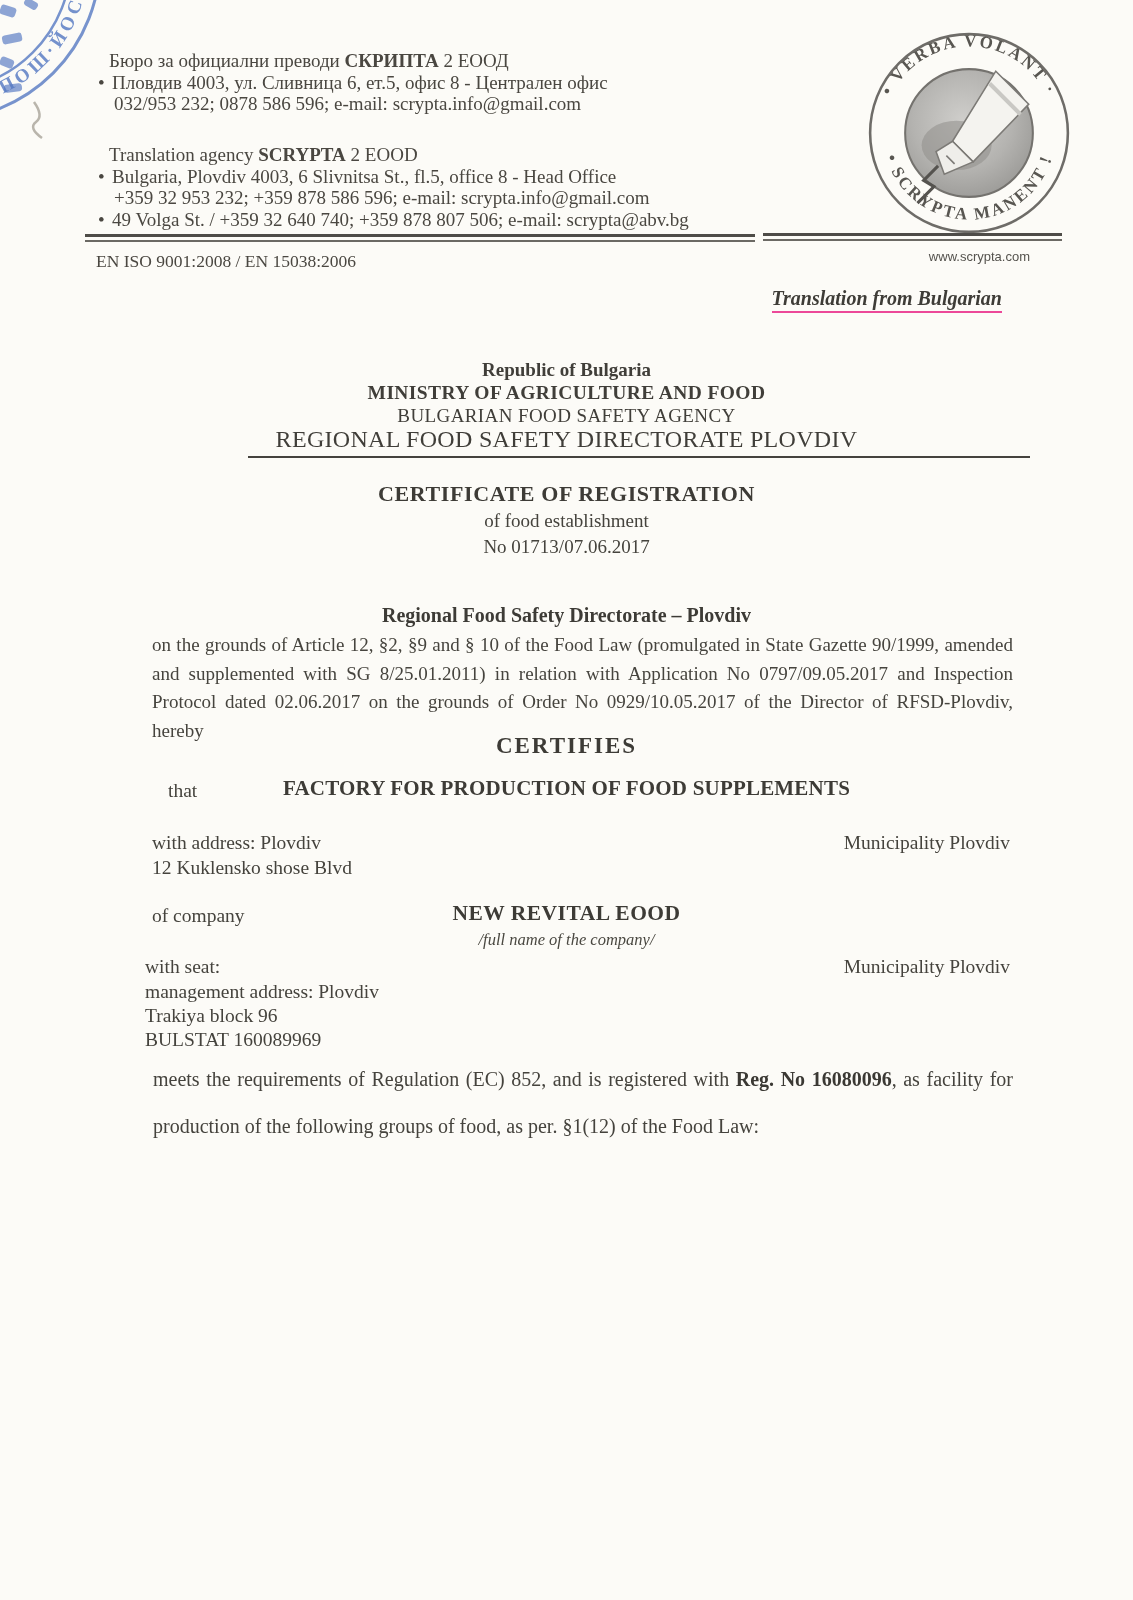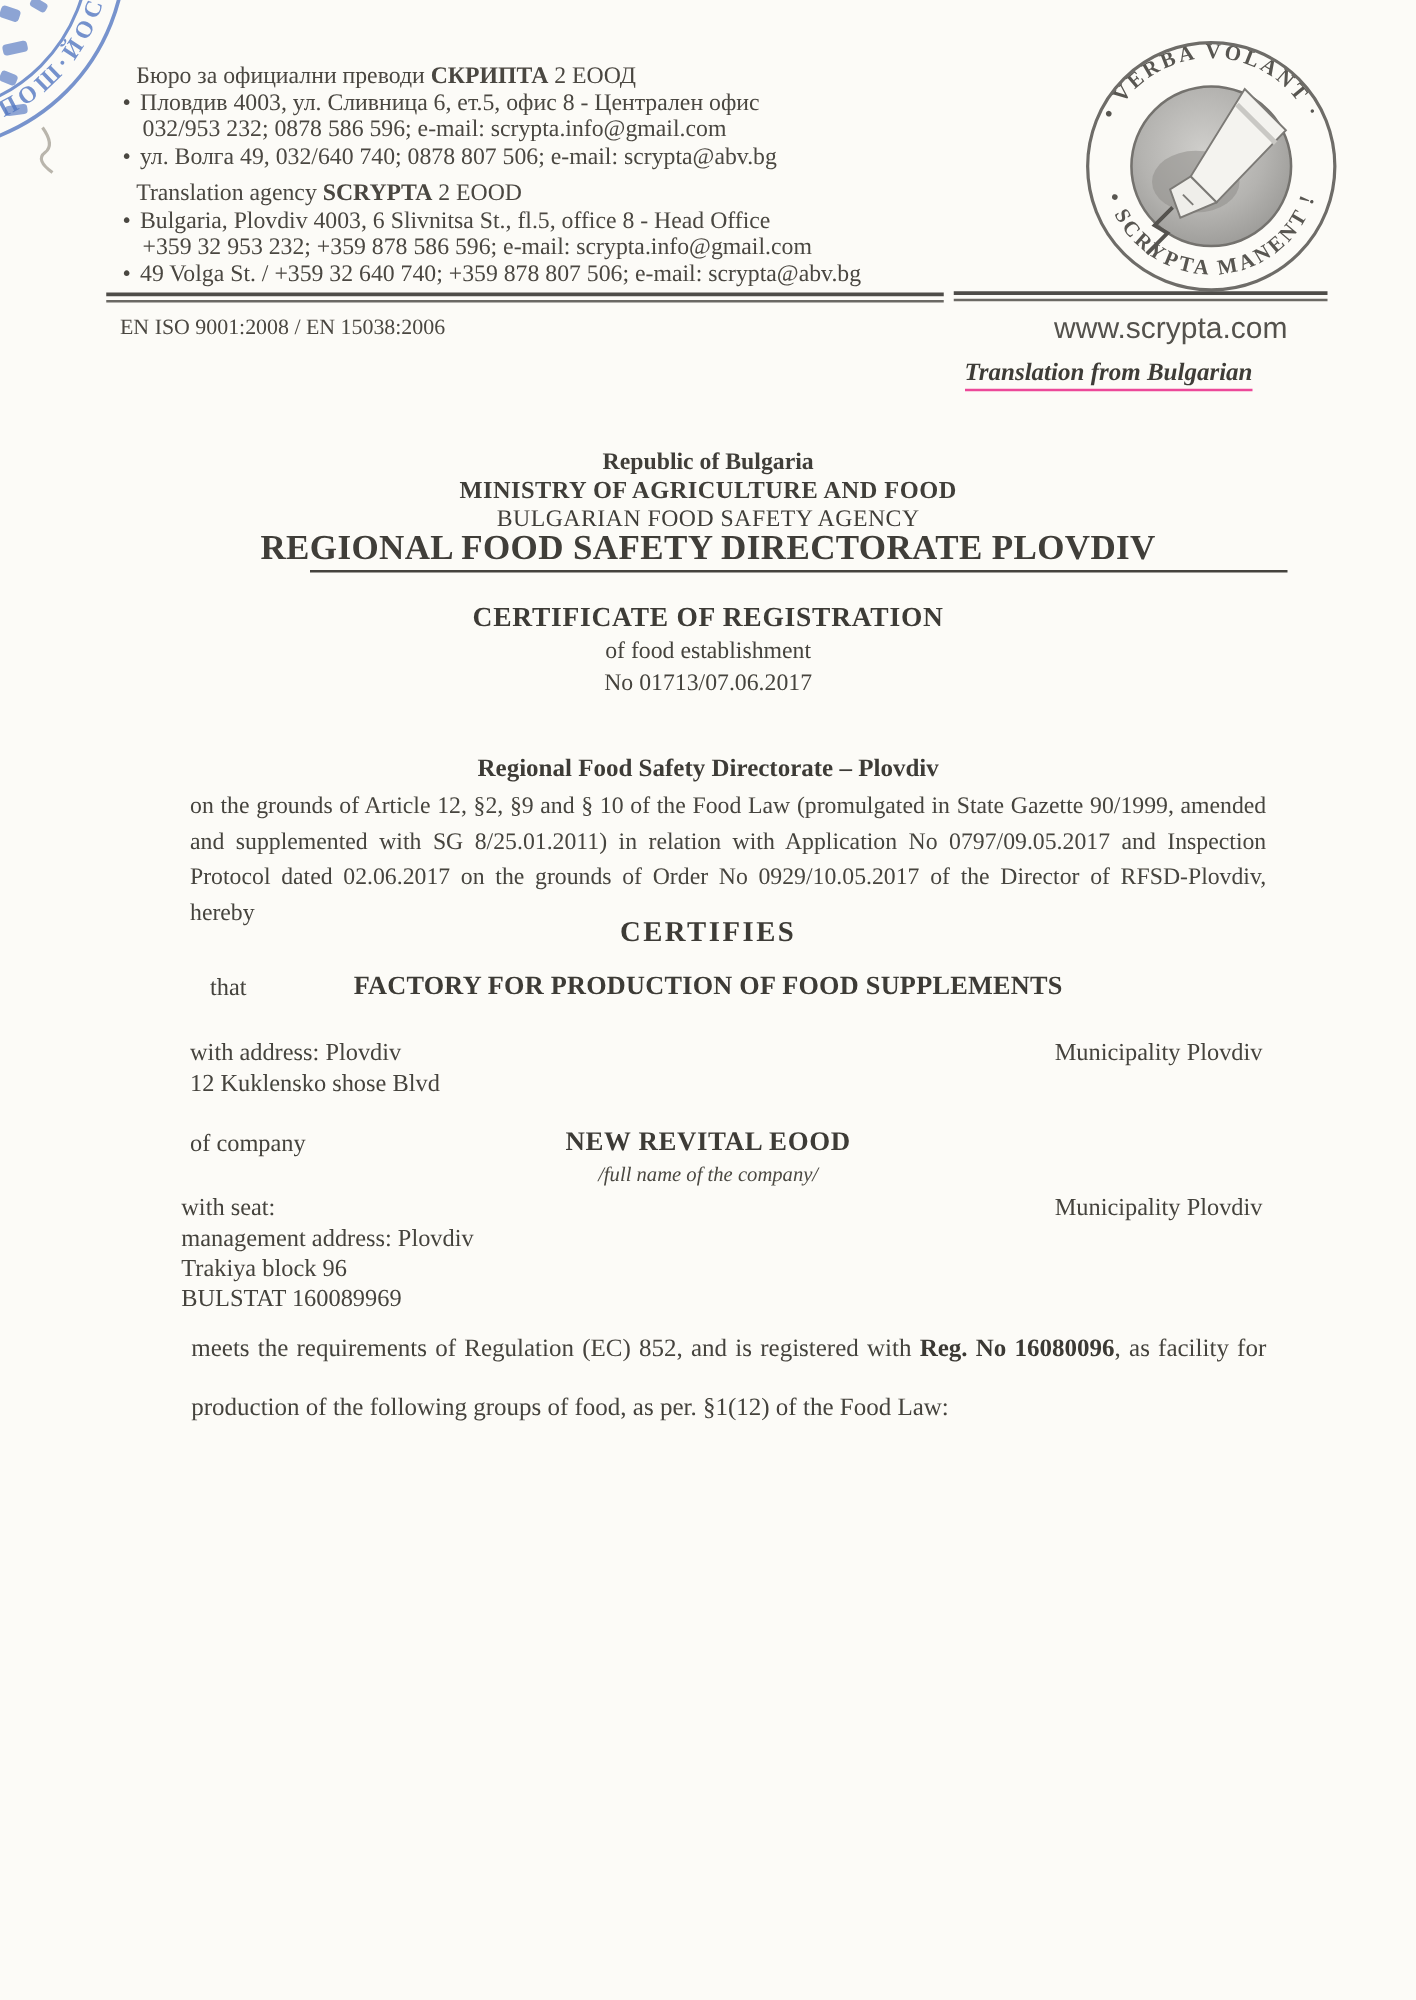--- a/index.html
+++ b/index.html
@@ -14,30 +14,30 @@
   .lh{font-size:19px; line-height:21.5px; color:#4a4741;}
   .lh-line{position:relative; padding-left:16px; white-space:nowrap;}
   .lh-line.first{padding-left:13px;}
   .lh-line.indent{padding-left:18px;}
   .lh-line.bulleted::before{content:"\2022"; position:absolute; left:2px; top:0;}
   .lh b{font-weight:bold;}
   
   .rule{height:3px; border-top:3px solid #4e4c48; border-bottom:2px solid #6b6964;}
   
   .iso{font-size:17.5px; color:#4a4741;}
-  .site{font-family:"Liberation Sans","DejaVu Sans",sans-serif; font-size:24px; color:#54524d;}
+  .site{font-family:"Liberation Sans","DejaVu Sans",sans-serif; font-size:13px; color:#54524d;}
   
   .trnote{font-size:20px; font-weight:bold; font-style:italic;
     border-bottom:2px solid #ec4899; padding-bottom:1px; color:#3e3c37;}
   
   .hdr{width:963px; text-align:center; color:#403e39;}
   .hdr .h1{font-size:19px; font-weight:bold; line-height:23px;}
   .hdr .h2{font-size:19.5px; font-weight:bold; line-height:23px; letter-spacing:.4px;}
   .hdr .h3{font-size:19px; line-height:23px; letter-spacing:.4px;}
-  .hdr .h4{font-size:28px; font-weight:bold; line-height:24px; letter-spacing:.3px;}
+  .hdr .h4{font-size:24px; font-weight:normal; line-height:24px; letter-spacing:.3px;}
   .hline{height:2px; background:#45433e;}
   .ctr{width:963px; text-align:center;}
   .cert-title{font-size:22px; font-weight:bold; letter-spacing:.6px; color:#3d3b36;}
   .cert-sub{font-size:19px;}
   .cert-no{font-size:19px;}
   .issuer{font-size:20px; font-weight:bold; color:#3d3b36;}
   .para{font-size:19px; line-height:28.5px; text-align:justify; color:#46443e;}
   .certifies{font-size:23px; font-weight:bold; letter-spacing:2px; color:#3d3b36;}
   .lbl{font-size:19.5px;text-align:center;}
   .estname{font-size:21px; font-weight:bold; letter-spacing:.2px; color:#3d3b36;}
@@ -71,21 +71,20 @@
       <rect x="4" y="84" width="18" height="8" rx="3" transform="rotate(-8 13 88)"></rect>
       <rect x="24" y="0" width="14" height="8" rx="3" transform="rotate(30 31 4)"></rect>
     </g>
     <path d="M 34 102 q 10 14 2 20 q -8 6 6 16" stroke="#b9b5ac" stroke-width="2.5" fill="none"></path>
   </svg>
 
   <div class="abs lh" style="left:96px; top:50px;">
     <div class="lh-line first"><span>Бюро за официални преводи </span><b>СКРИПТА</b><span> 2 ЕООД</span></div>
     <div class="lh-line bulleted">Пловдив 4003, ул. Сливница 6, ет.5, офис 8 - Централен офис</div>
     <div class="lh-line indent">032/953 232; 0878 586 596; e-mail: scrypta.info@gmail.com</div>
-    <div class="lh-line bulleted">ул. Волга 49, 032/640 740; 0878 807 506; e-mail: scrypta@abv.bg</div>
   </div>
 
   <div class="abs lh" style="left:96px; top:144px;">
     <div class="lh-line first"><span>Translation agency </span><b>SCRYPTA</b><span> 2 EOOD</span></div>
     <div class="lh-line bulleted">Bulgaria, Plovdiv 4003, 6 Slivnitsa St., fl.5, office 8 - Head Office</div>
     <div class="lh-line indent">+359 32 953 232; +359 878 586 596; e-mail: scrypta.info@gmail.com</div>
     <div class="lh-line bulleted">49 Volga St. / +359 32 640 740; +359 878 807 506; e-mail: scrypta@abv.bg</div>
   </div>
 
   <svg class="abs" style="left:866px; top:30px;" width="206" height="206" viewBox="0 0 200 200">

